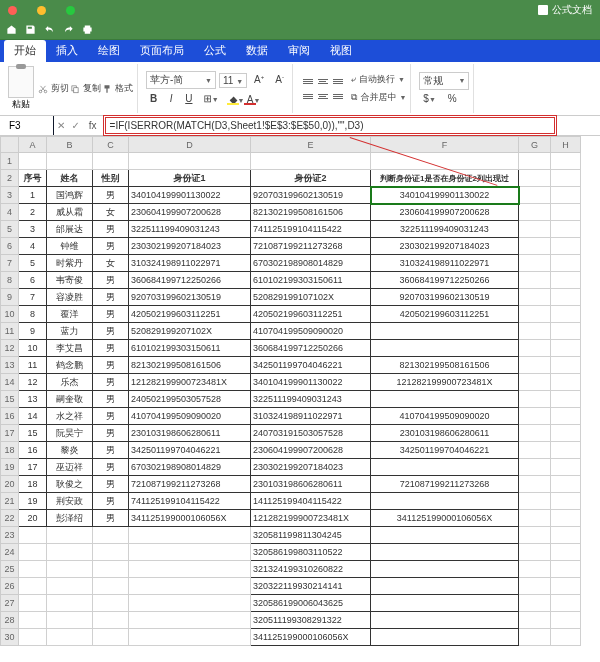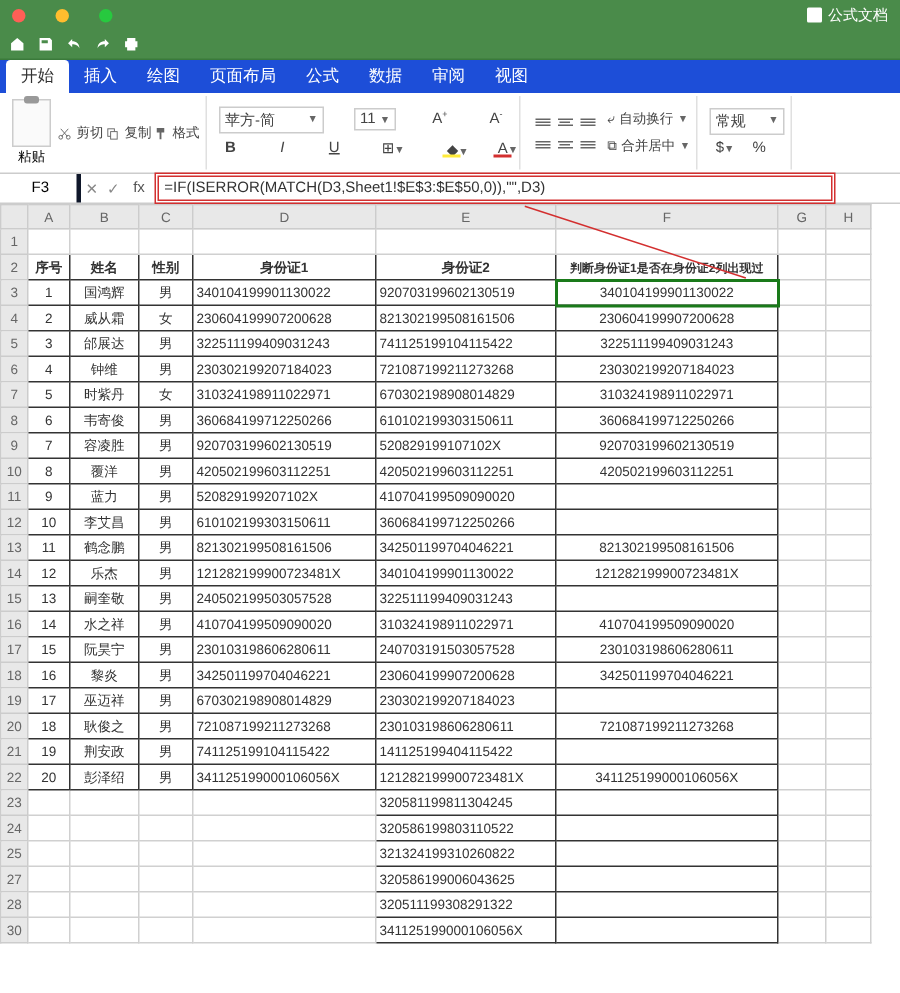--- a/index.html
+++ b/index.html
@@ -14,34 +14,34 @@
 .menubar{background:#1d4ed8;height:22px;display:flex;padding:0 4px}
 .mtab{padding:3px 10px;color:#fff;font-size:11px;cursor:pointer}
 .mtab.active{background:#fff;color:#333;border-radius:3px 3px 0 0}
 .ribbon{background:#fff;height:54px;border-bottom:1px solid #ccc;display:flex;align-items:center;padding:2px 4px;gap:4px}
 .rgroup{display:flex;flex-direction:column;gap:1px;padding:0 4px;border-right:1px solid #e0e0e0;height:100%;justify-content:center}
 .pasteico{width:26px;height:32px;border:1px solid #ccc;background:#fafafa;position:relative}
 .pasteico::before{content:"";position:absolute;top:-3px;left:7px;width:10px;height:5px;background:#999;border-radius:2px}
 .smbtn{display:flex;align-items:center;gap:3px;font-size:9px;color:#444;padding:1px 0}
 .smbtn svg{width:10px;height:10px;fill:#666}
 .ftools{display:flex;flex-direction:column;gap:2px}
-.frow{display:flex;align-items:center;gap:20px}
+.frow{display:flex;align-items:center;gap:3px}
 .fbtn{border:1px solid transparent;padding:1px 3px;font-size:10px;color:#444;min-width:14px;text-align:center;background:#fff}
 .fbtn.sel{border:1px solid #ccc;min-width:70px;text-align:left;display:flex;justify-content:space-between;align-items:center}
 .fbtn.sz{border:1px solid #ccc;min-width:28px}
 .drop{font-size:7px;color:#666}
 .colb{width:14px;height:14px;position:relative}
 .colb::after{content:"";position:absolute;bottom:0;left:0;width:100%;height:2px}
 .colb.fill::after{background:#ffeb3b}.colb.font::after{background:#d32f2f}
 .align{display:grid;grid-template-columns:repeat(3,14px);gap:1px}
 .abt{width:14px;height:14px;display:flex;flex-direction:column;justify-content:center;gap:1px;padding:2px}
 .abt span{height:1px;background:#666;width:100%}
 .abt.c span:nth-child(2){width:70%;margin:0 auto}
 .cell-ref-bar{background:#fff;height:20px;border-bottom:1px solid #ccc;display:flex;align-items:center}
-.nbox{width:54px;border-right:3px solid #0f172a;padding:2px 21px;font-size:10px;height:100%;display:flex;align-items:center}
+.nbox{width:54px;border-right:1px solid #0f172a;padding:2px 9px;font-size:10px;height:100%;display:flex;align-items:center}
 .fx-lbl{padding:0 6px;font-size:10px;color:#555}
 .fbar{flex:1;border:1.5px solid #d32f2f;padding:2px 4px;font-size:10px;color:#333;height:17px;margin:1px 45px 1px 2px;outline:1px solid #d32f2f;outline-offset:1px}
 .sheet-wrap{position:relative;background:#fff;height:calc(100% - 136px);overflow:hidden}
 .ssheet{border-collapse:collapse;table-layout:fixed;font-size:9px;color:#333}
 .ssheet th{background:#e8e8e8;border:1px solid #ccc;font-weight:normal;color:#666;height:16px;font-size:9px}
 .ssheet td{border:1px solid #d0d0d0;height:17px;padding:0 2px;text-align:center;overflow:hidden;white-space:nowrap;background:#fff}
 .ssheet td.bordcell{border:1px solid #333}
 .ssheet td.hd{font-weight:bold;text-align:center}
 .ssheet td.lal{text-align:left}
 .ssheet td.rh{background:#e8e8e8;color:#666;text-align:center;border:1px solid #ccc}
@@ -484,20 +484,31 @@
           <td></td>
           <td></td>
           <td></td>
           <td></td>
           <td class="bordcell lal">321324199310260822</td>
           <td class="bordcell"></td>
           <td></td>
           <td></td>
         </tr>
         <tr>
+          <td class="rh">26</td>
+          <td></td>
+          <td></td>
+          <td></td>
+          <td></td>
+          <td class="bordcell lal">320322119930214141</td>
+          <td class="bordcell"></td>
+          <td></td>
+          <td></td>
+        </tr>
+        <tr>
           <td class="rh">27</td>
           <td></td>
           <td></td>
           <td></td>
           <td></td>
           <td class="bordcell lal">320586199006043625</td>
           <td class="bordcell"></td>
           <td></td>
           <td></td>
         </tr>

